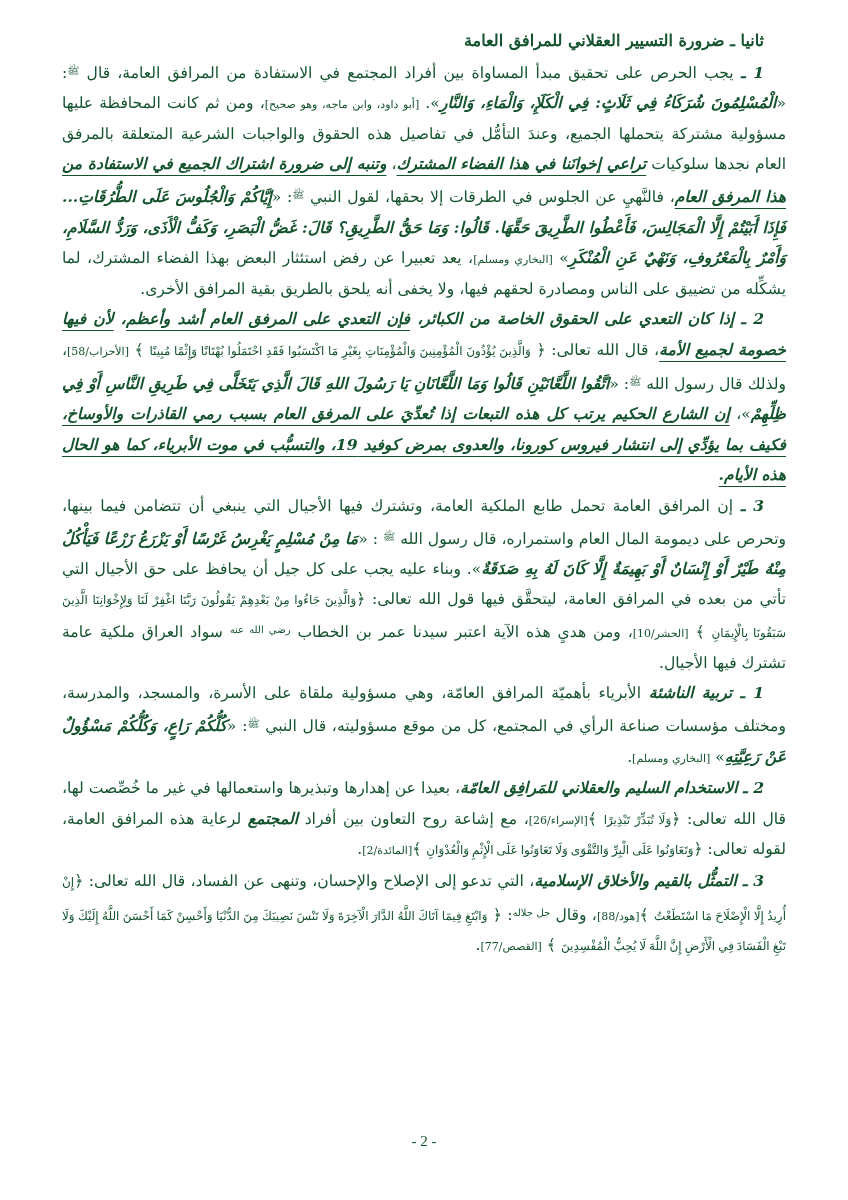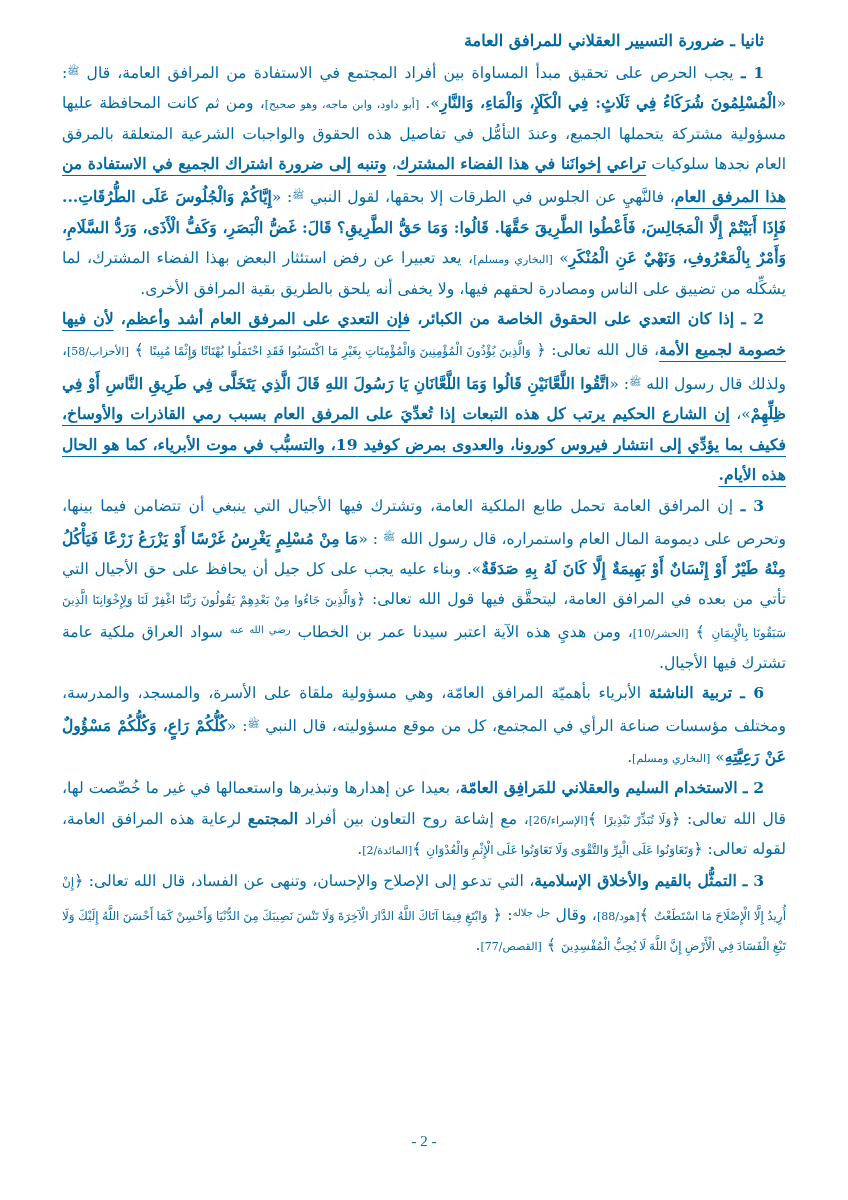--- a/index.html
+++ b/index.html
@@ -1,35 +1,35 @@
 <!DOCTYPE html>
 <html lang="ar" dir="rtl"><head>
 <meta charset="utf-8">
 <style>
   html, body { margin: 0; padding: 0; background: #ffffff; }
   body { width: 848px; height: 1200px; overflow: hidden; }
   .page {
     position: relative;
     width: 848px; height: 1044px;
     background: #ffffff;
-    color: #0369a1;
+    color: #14532d;
     font-family: "DejaVu Serif", "Liberation Serif", serif;
     direction: rtl;
   }
   .content {
     position: absolute;
     top: 26px; right: 62px; left: 62px;
     font-size: 15.6px;
     line-height: 29.6px;
     text-align: justify;
   }
   .content p { margin: 0; }
   .heading { font-weight: bold; padding-right: 22px; font-size: 16px; }
   .para { text-indent: 22px; }
-  b, .bold { font-weight: bold; }
+  b, .bold { font-weight: bold; font-style: italic; }
   .ul { text-decoration: underline; text-underline-offset: 6px; text-decoration-thickness: 1px; }
   .ref { font-size: 11px; }
   .ayah { font-family: Liberation Serif, serif; font-size: 12px; margin-top: 11px; }
   .salla { font-size: 10px; vertical-align: 4px; }
   .page-number {
     position: absolute;
     top: 1133px; left: 0; right: 0;
     text-align: center;
     font-family: "Liberation Serif", serif;
     font-size: 15px;
@@ -44,21 +44,21 @@
 
     <p class="heading">ثانيا ـ ضرورة التسيير العقلاني للمرافق العامة</p>
 
     <p class="para"><b>1 ـ</b><span> يجب الحرص على تحقيق مبدأ المساواة بين أفراد المجتمع في الاستفادة من المرافق العامة، قال </span><span class="salla">ﷺ</span><span>: «</span><b>الْمُسْلِمُونَ شُرَكَاءُ فِي ثَلَاثٍ: فِي الْكَلَإِ، وَالْمَاءِ، وَالنَّارِ</b><span>». </span><span class="ref">[أبو داود، وابن ماجه، وهو صحيح]</span><span>، ومن ثم كانت المحافظة عليها مسؤولية مشتركة يتحملها الجميع، وعندَ التأمُّل في تفاصيل هذه الحقوق والواجبات الشرعية المتعلقة بالمرفق العام نجدها سلوكيات </span><b class="ul">تراعي إخوانَنا في هذا الفضاء المشترك</b><span>، </span><b class="ul">وتنبه إلى ضرورة اشتراك الجميع في الاستفادة من هذا المرفق العام</b><span>، فالنَّهيِ عن الجلوس في الطرقات إلا بحقها، لقول النبي </span><span class="salla">ﷺ</span><span>: «</span><b>إِيَّاكُمْ وَالْجُلُوسَ عَلَى الطُّرُقَاتِ... فَإِذَا أَبَيْتُمْ إِلَّا الْمَجَالِسَ، فَأَعْطُوا الطَّرِيقَ حَقَّهَا. قَالُوا: وَمَا حَقُّ الطَّرِيقِ؟ قَالَ: غَضُّ الْبَصَرِ، وَكَفُّ الْأَذَى، وَرَدُّ السَّلَامِ، وَأَمْرٌ بِالْمَعْرُوفِ، وَنَهْيٌ عَنِ الْمُنْكَرِ</b><span>» </span><span class="ref">[البخاري ومسلم]</span><span>، يعد تعبيرا عن رفض استئثار البعض بهذا الفضاء المشترك، لما يشكِّله من تضييق على الناس ومصادرة لحقهم فيها، ولا يخفى أنه يلحق بالطريق بقية المرافق الأخرى.</span></p>
 
     <p class="para"><b>2 ـ إذا كان التعدي على الحقوق الخاصة من الكبائر، </b><b class="ul">فإن التعدي على المرفق العام أشد وأعظم</b><b>، </b><b class="ul">لأن فيها خصومة لجميع الأمة</b><span>، قال الله تعالى: ﴿ </span><span class="ayah">وَالَّذِينَ يُؤْذُونَ الْمُؤْمِنِينَ وَالْمُؤْمِنَاتِ بِغَيْرِ مَا اكْتَسَبُوا فَقَدِ احْتَمَلُوا بُهْتَانًا وَإِثْمًا مُبِينًا</span><span> ﴾ </span><span class="ref">[الأحزاب/58]</span><span>، ولذلك قال رسول الله </span><span class="salla">ﷺ</span><span>: «</span><b>اتَّقُوا اللَّعَّانَيْنِ قَالُوا وَمَا اللَّعَّانَانِ يَا رَسُولَ اللهِ قَالَ الَّذِي يَتَخَلَّى فِي طَرِيقِ النَّاسِ أَوْ فِي ظِلِّهِمْ</b><span>»، </span><b class="ul">إن الشارع الحكيم يرتب كل هذه التبعات إذا تُعدِّيَ على المرفق العام بسبب رمي القاذرات والأوساخ، فكيف بما يؤدِّي إلى انتشار فيروس كورونا، والعدوى بمرض كوفيد 19، والتسبُّب في موت الأبرياء، كما هو الحال هذه الأيام.</b></p>
 
     <p class="para"><b>3 ـ</b><span> إن المرافق العامة تحمل طابع الملكية العامة، وتشترك فيها الأجيال التي ينبغي أن تتضامن فيما بينها، وتحرص على ديمومة المال العام واستمراره، قال رسول الله </span><span class="salla">ﷺ</span><span> : «</span><b>مَا مِنْ مُسْلِمٍ يَغْرِسُ غَرْسًا أَوْ يَزْرَعُ زَرْعًا فَيَأْكُلُ مِنْهُ طَيْرٌ أَوْ إِنْسَانٌ أَوْ بَهِيمَةٌ إِلَّا كَانَ لَهُ بِهِ صَدَقَةٌ</b><span>». وبناء عليه يجب على كل جيل أن يحافظ على حق الأجيال التي تأتي من بعده في المرافق العامة، ليتحقَّق فيها قول الله تعالى: ﴿</span><span class="ayah">وَالَّذِينَ جَاءُوا مِنْ بَعْدِهِمْ يَقُولُونَ رَبَّنَا اغْفِرْ لَنَا وَلِإِخْوَانِنَا الَّذِينَ سَبَقُونَا بِالْإِيمَانِ</span><span> ﴾ </span><span class="ref">[الحشر/10]</span><span>، ومن هديِ هذه الآية اعتبر سيدنا عمر بن الخطاب </span><span class="salla">رضي الله عنه</span><span> سواد العراق ملكية عامة تشترك فيها الأجيال.</span></p>
 
 
-    <p class="para"><b>6 ـ تربية الناشئة</b><span> الأبرياء بأهميّة المرافق العامّة، وهي مسؤولية ملقاة على الأسرة، والمسجد، والمدرسة، ومختلف مؤسسات صناعة الرأي في المجتمع، كل من موقع مسؤوليته، قال النبي </span><span class="salla">ﷺ</span><span>: «</span><b>كُلُّكُمْ رَاعٍ، وَكُلُّكُمْ مَسْؤُولٌ عَنْ رَعِيَّتِهِ</b><span>» </span><span class="ref">[البخاري ومسلم]</span><span>.</span></p>
+    <p class="para"><b>1 ـ تربية الناشئة</b><span> الأبرياء بأهميّة المرافق العامّة، وهي مسؤولية ملقاة على الأسرة، والمسجد، والمدرسة، ومختلف مؤسسات صناعة الرأي في المجتمع، كل من موقع مسؤوليته، قال النبي </span><span class="salla">ﷺ</span><span>: «</span><b>كُلُّكُمْ رَاعٍ، وَكُلُّكُمْ مَسْؤُولٌ عَنْ رَعِيَّتِهِ</b><span>» </span><span class="ref">[البخاري ومسلم]</span><span>.</span></p>
 
     <p class="para"><b>2 ـ الاستخدام السليم والعقلاني للمَرافِق العامّة</b><span>، بعيدا عن إهدارها وتبذيرها واستعمالها في غير ما خُصِّصت لها، قال الله تعالى: ﴿</span><span class="ayah">وَلَا تُبَذِّرْ تَبْذِيرًا</span><span> ﴾</span><span class="ref">[الإسراء/26]</span><span>، مع إشاعة روح التعاون بين أفراد </span><b>المجتمع</b><span> لرعاية هذه المرافق العامة، لقوله تعالى: ﴿</span><span class="ayah">وَتَعَاوَنُوا عَلَى الْبِرِّ وَالتَّقْوَى وَلَا تَعَاوَنُوا عَلَى الْإِثْمِ وَالْعُدْوَانِ</span><span> ﴾</span><span class="ref">[المائدة/2]</span><span>.</span></p>
 
     <p class="para"><b>3 ـ التمثُّل بالقيم والأخلاق الإسلامية</b><span>، التي تدعو إلى الإصلاح والإحسان، وتنهى عن الفساد، قال الله تعالى: ﴿</span><span class="ayah">إِنْ أُرِيدُ إِلَّا الْإِصْلَاحَ مَا اسْتَطَعْتُ</span><span> ﴾</span><span class="ref">[هود/88]</span><span>، وقال </span><span class="salla">جل جلاله</span><span>: ﴿ </span><span class="ayah">وَابْتَغِ فِيمَا آتَاكَ اللَّهُ الدَّارَ الْآخِرَةَ وَلَا تَنْسَ نَصِيبَكَ مِنَ الدُّنْيَا وَأَحْسِنْ كَمَا أَحْسَنَ اللَّهُ إِلَيْكَ وَلَا تَبْغِ الْفَسَادَ فِي الْأَرْضِ إِنَّ اللَّهَ لَا يُحِبُّ الْمُفْسِدِينَ</span><span> ﴾ </span><span class="ref">[القصص/77]</span><span>.</span></p>
 
   </div>
 
   <div class="page-number">- 2 -</div>
 </div>
 

